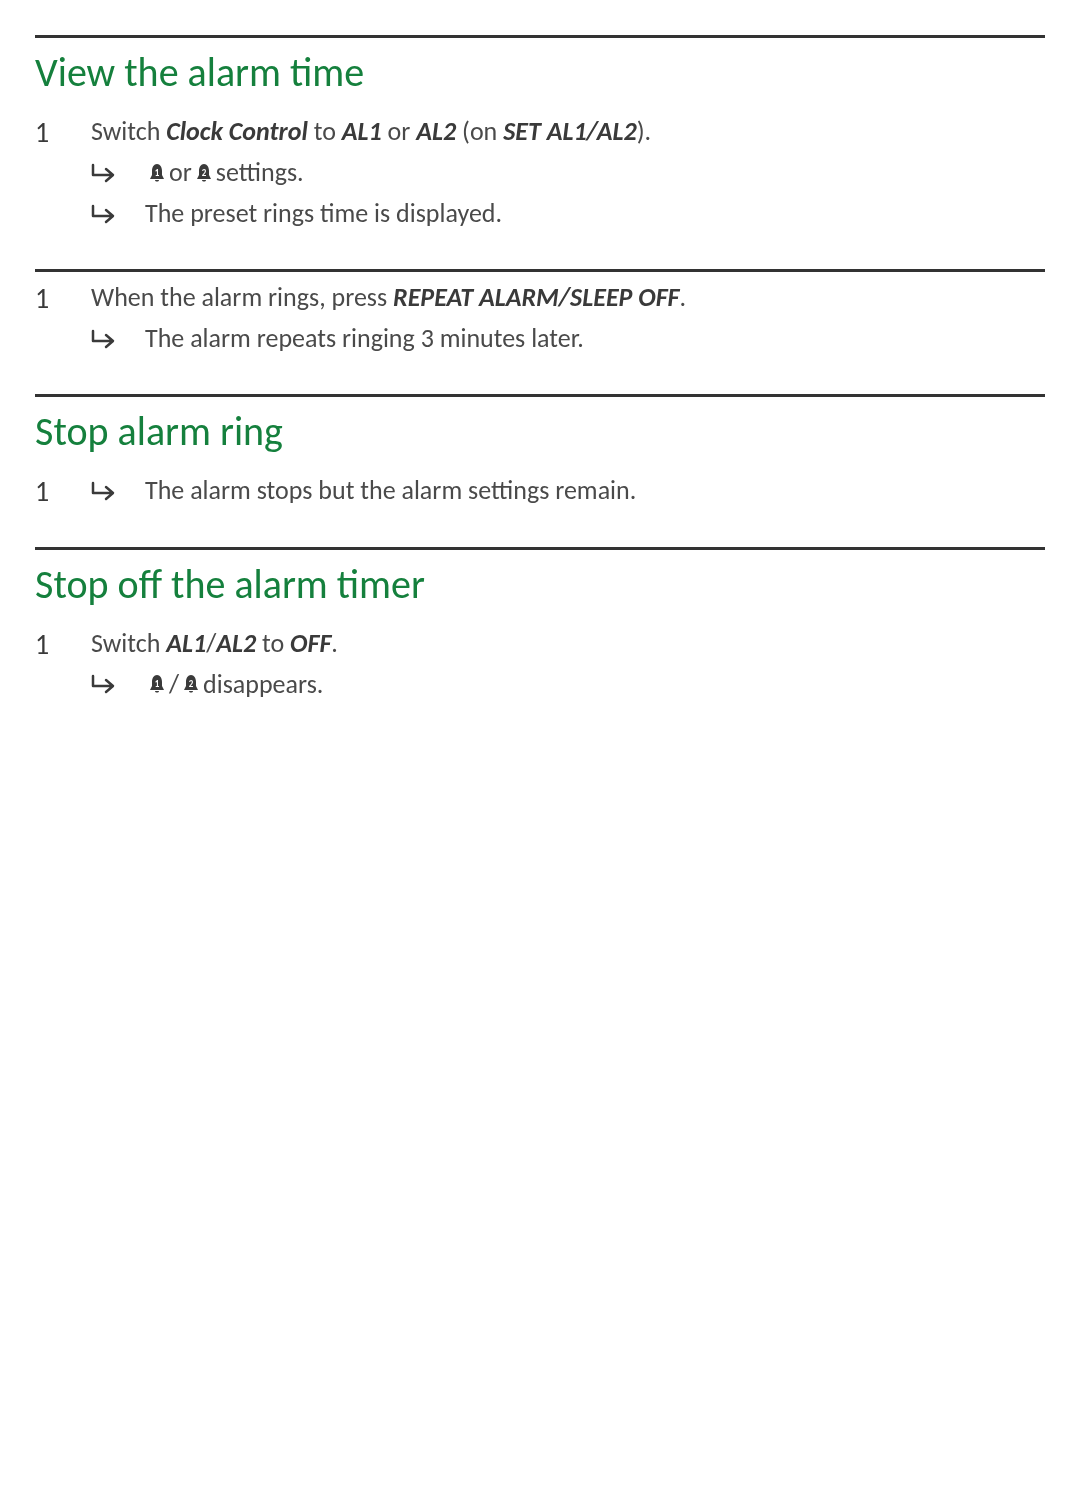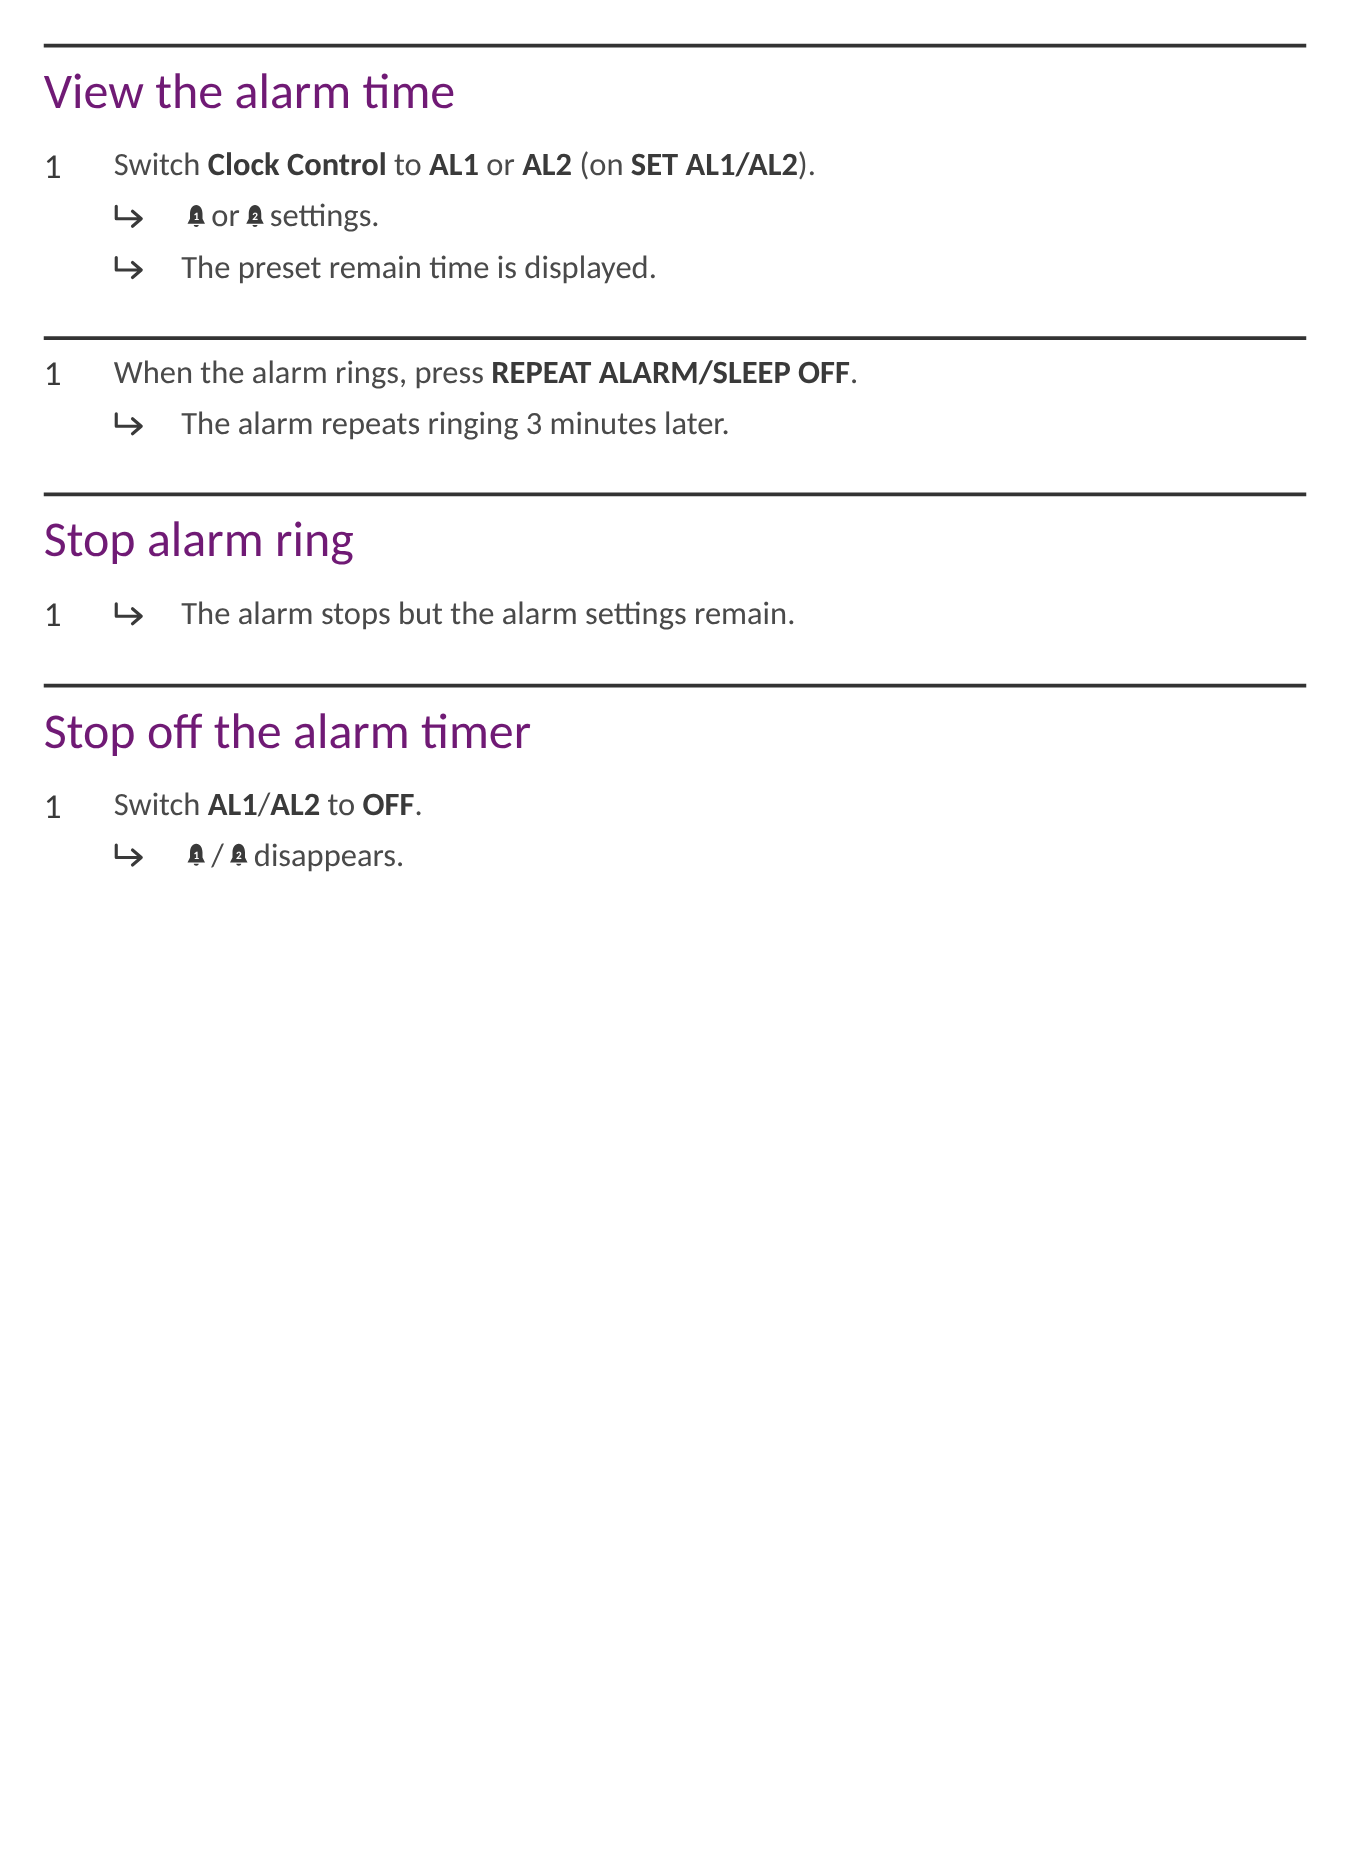--- a/index.html
+++ b/index.html
@@ -14,42 +14,42 @@
     line-height: 1.35;
   }
   .section {
     border-top: 3px solid #333;
     padding-top: 8px;
     padding-bottom: 28px;
   }
   .section-title {
     font-size: 40px;
     font-weight: 400;
-    color: #701a75;
+    color: #15803d;
     margin: 0 0 14px 0;
     letter-spacing: 0px;
   }
   .step {
     display: flex;
     align-items: flex-start;
     margin-bottom: 4px;
   }
   .step-num {
     font-size: 28px;
     color: #3a3a3a;
     min-width: 56px;
     line-height: 1.35;
   }
   .step-body {
     flex: 1;
   }
   .step-text {
     margin-bottom: 6px;
   }
-  .bold { font-weight: 600; color: #3a3a3a;}
+  .bold { font-weight: 600; color: #3a3a3a; font-style: italic;}
   .sub {
     display: flex;
     align-items: center;
     margin-bottom: 6px;
     margin-left: 0px;
   }
   .sub-arrow {
     min-width: 54px;
     display: flex;
     align-items: center;
@@ -100,21 +100,21 @@
             </span>
           <span> settings.</span>
         </div>
       </div>
       <div class="sub">
         <div class="sub-arrow">
           <svg width="28" height="20" viewBox="0 0 28 20">
               <path d="M2 2 L2 12 L20 12 M15 6 L22 12 L15 18" stroke="#3a3a3a" stroke-width="2.5" fill="none" stroke-linecap="round" stroke-linejoin="round"></path>
             </svg>
         </div>
-        <div class="sub-text">The preset remain time is displayed.</div>
+        <div class="sub-text">The preset rings time is displayed.</div>
       </div>
     </div>
   </div>
 </div>
 
 <div class="section">
   <div class="step">
     <div class="step-num">1</div>
     <div class="step-body">
       <div class="step-text">

